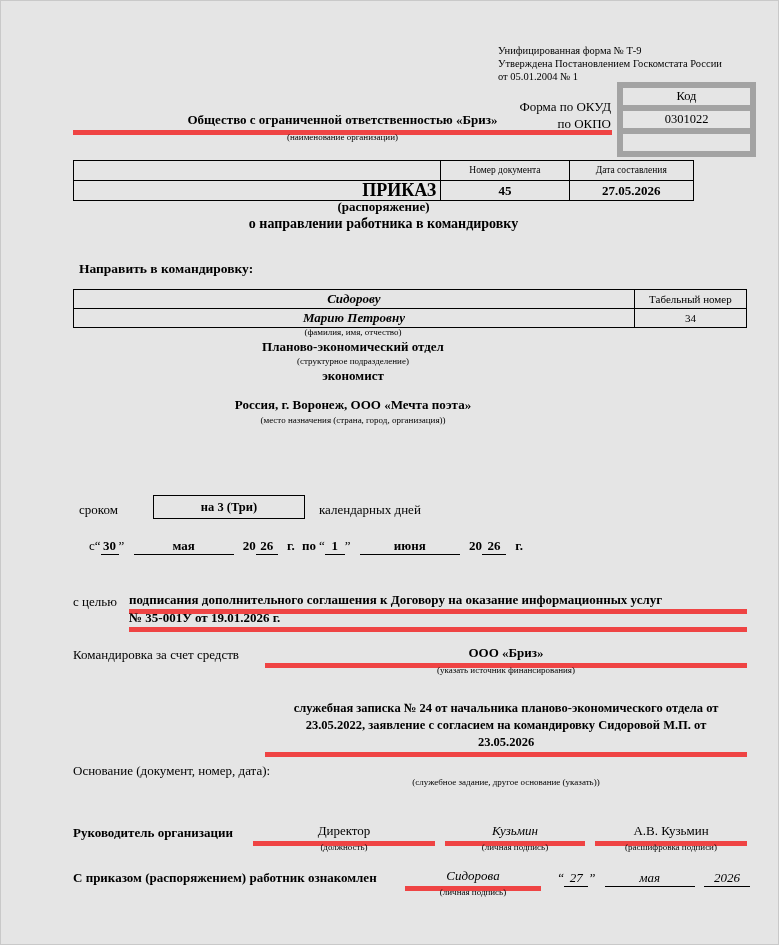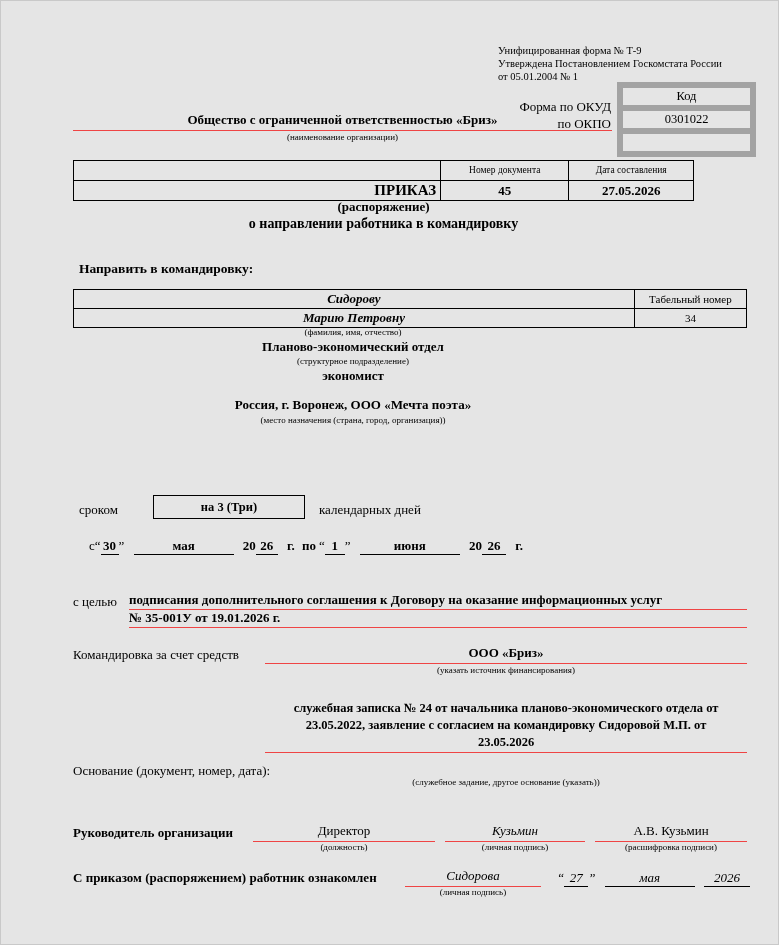--- a/index.html
+++ b/index.html
@@ -70,21 +70,21 @@
   .emp-table td {
     border: 1px solid #000;
     padding: 0 4px;
     height: 18px;
     line-height: 18px;
   }
   .emp-name { width: 560px; text-align: center; }
   .emp-tab  { width: 104px; text-align: center; font-size: 11px; }
 
   
-  .uline { border-bottom: 1px solid #ef4444; }
+  .uline { border-bottom: 5px solid #ef4444; }
   .ul-txt {
     border-bottom: 1px solid #000;
     display: inline-block;
     text-align: center;
   }
 
   
   .term-box {
     border: 1px solid #000;
     width: 150px;
@@ -131,21 +131,21 @@
 
   <div class="abs" style="left:72px; top:159px; width:621px;">
     <table class="order-table">
       <tbody>
           <tr>
         <td class="ot-blank">&nbsp;</td>
         <td class="ot-num t-small">Номер документа</td>
         <td class="ot-date t-small">Дата составления</td>
       </tr>
       <tr>
-        <td class="ot-blank right t-norm t-bold" style="font-size:15px;">ПРИКАЗ</td>
+        <td class="ot-blank right t-norm t-bold" style="font-size:18px;">ПРИКАЗ</td>
         <td class="ot-num t-norm t-bold">45</td>
         <td class="ot-date t-norm t-bold">27.05.2026</td>
       </tr>
     </tbody>
       </table>
   </div>
 
   <div class="abs center t-norm t-bold" style="left:72px; top:198px; width:621px;">(распоряжение)</div>
   <div class="abs center t-norm t-bold" style="left:72px; top:215px; width:621px; font-size:14px;">о направлении работника в командировку</div>
 

